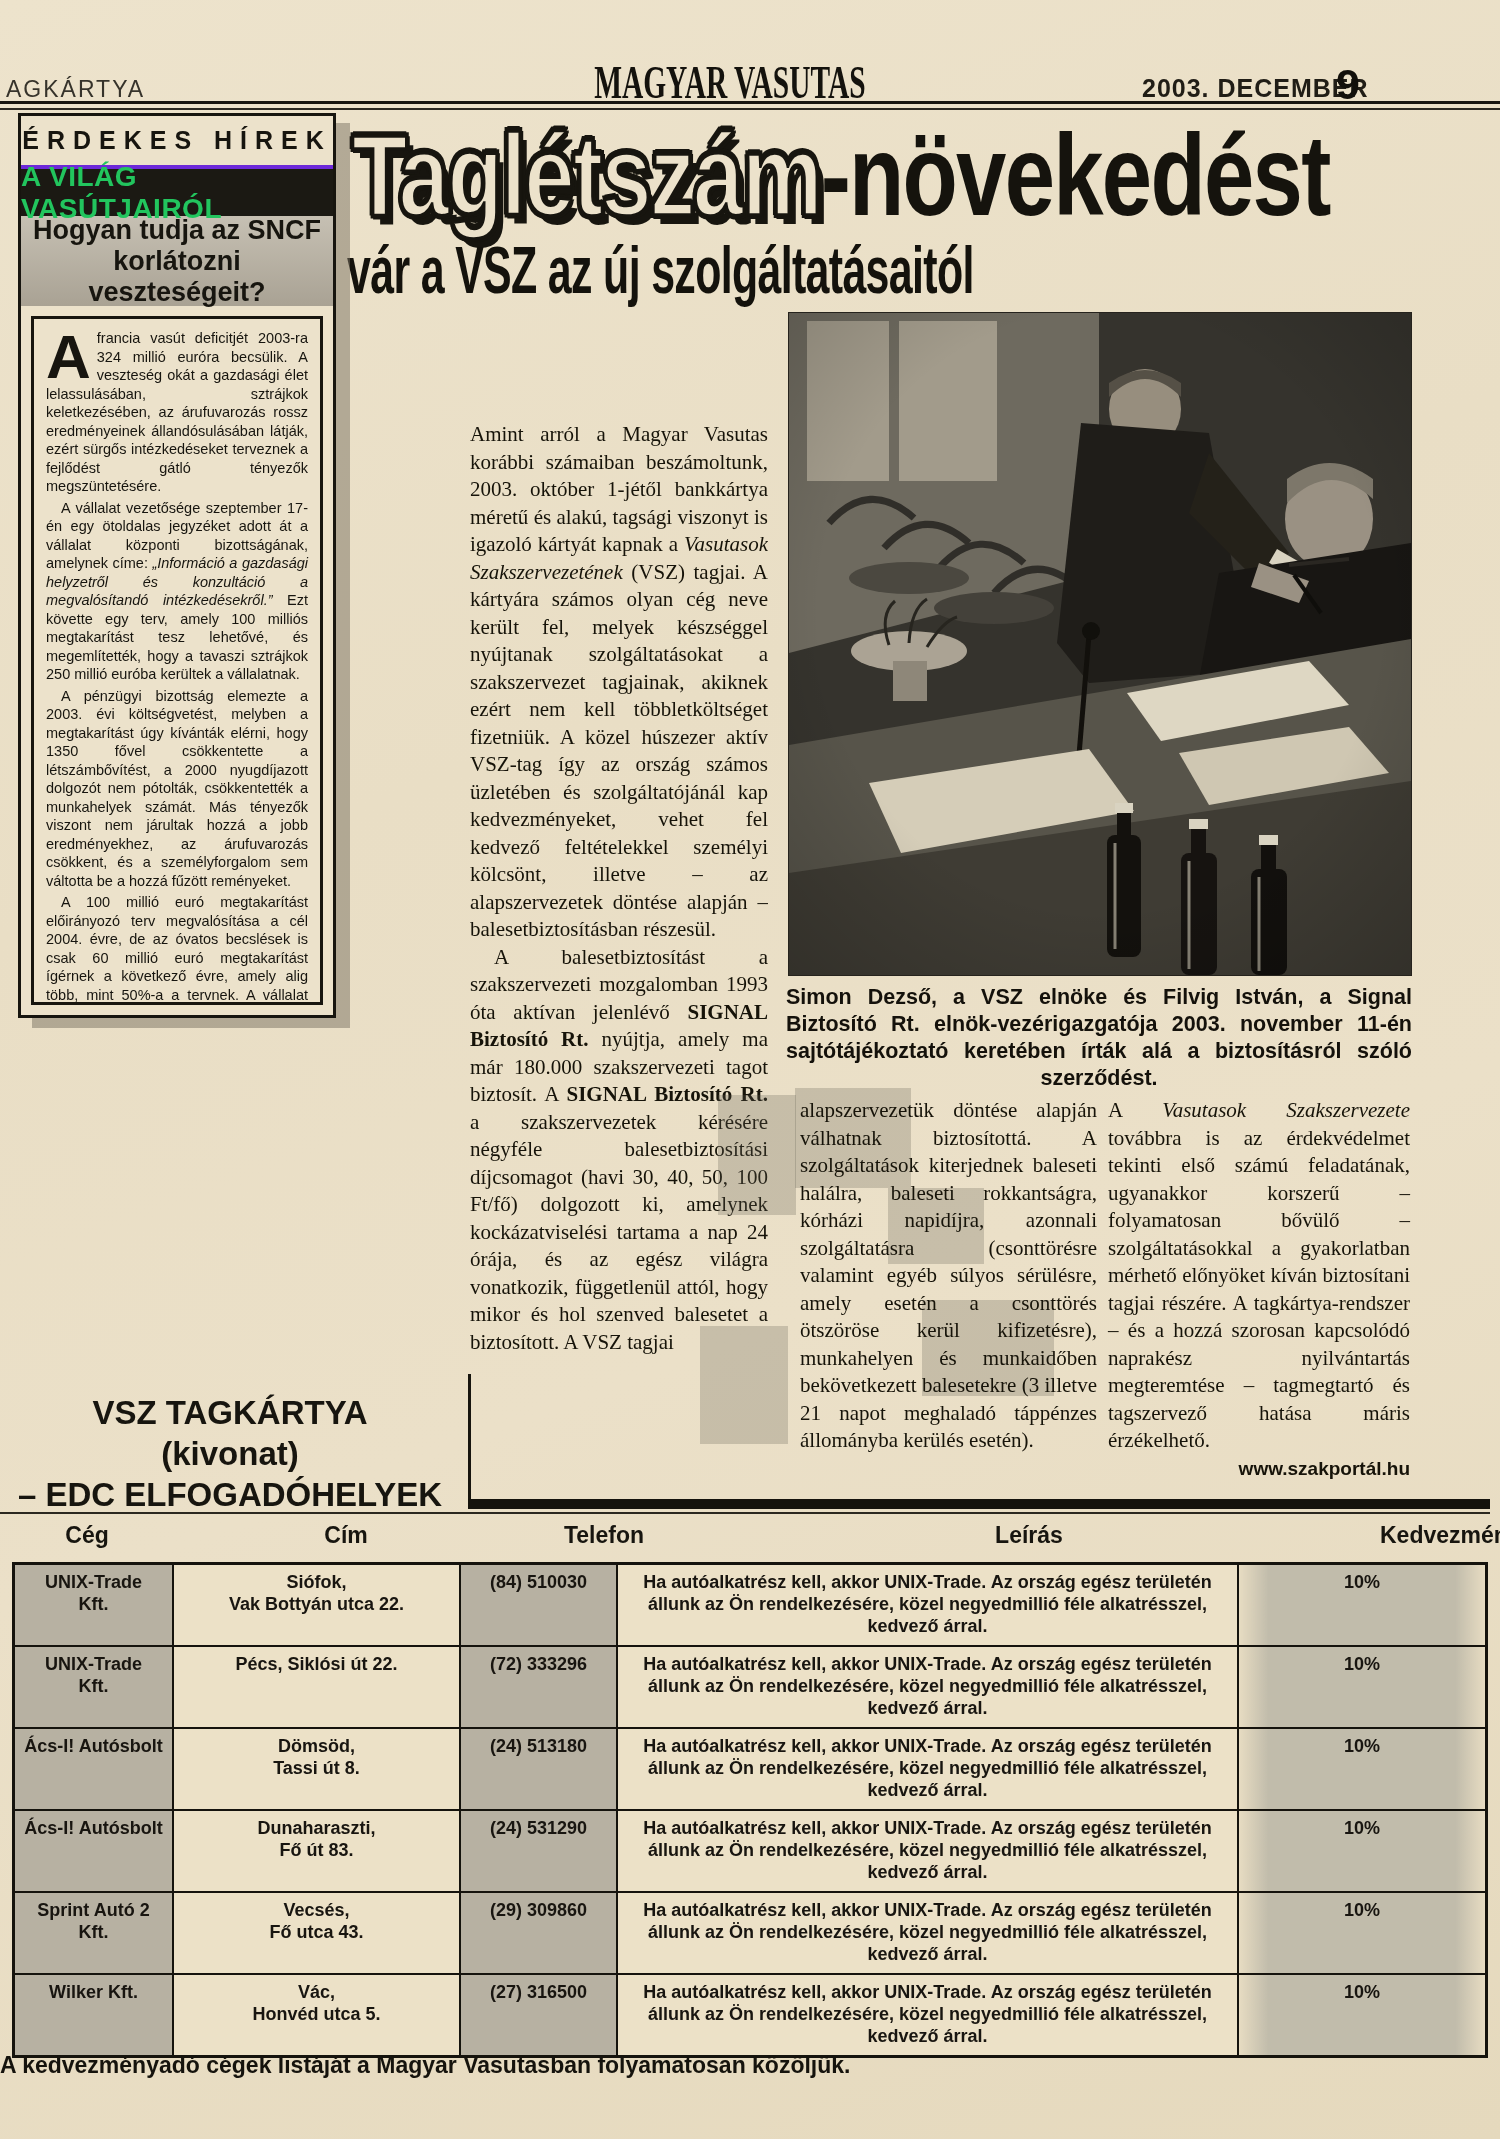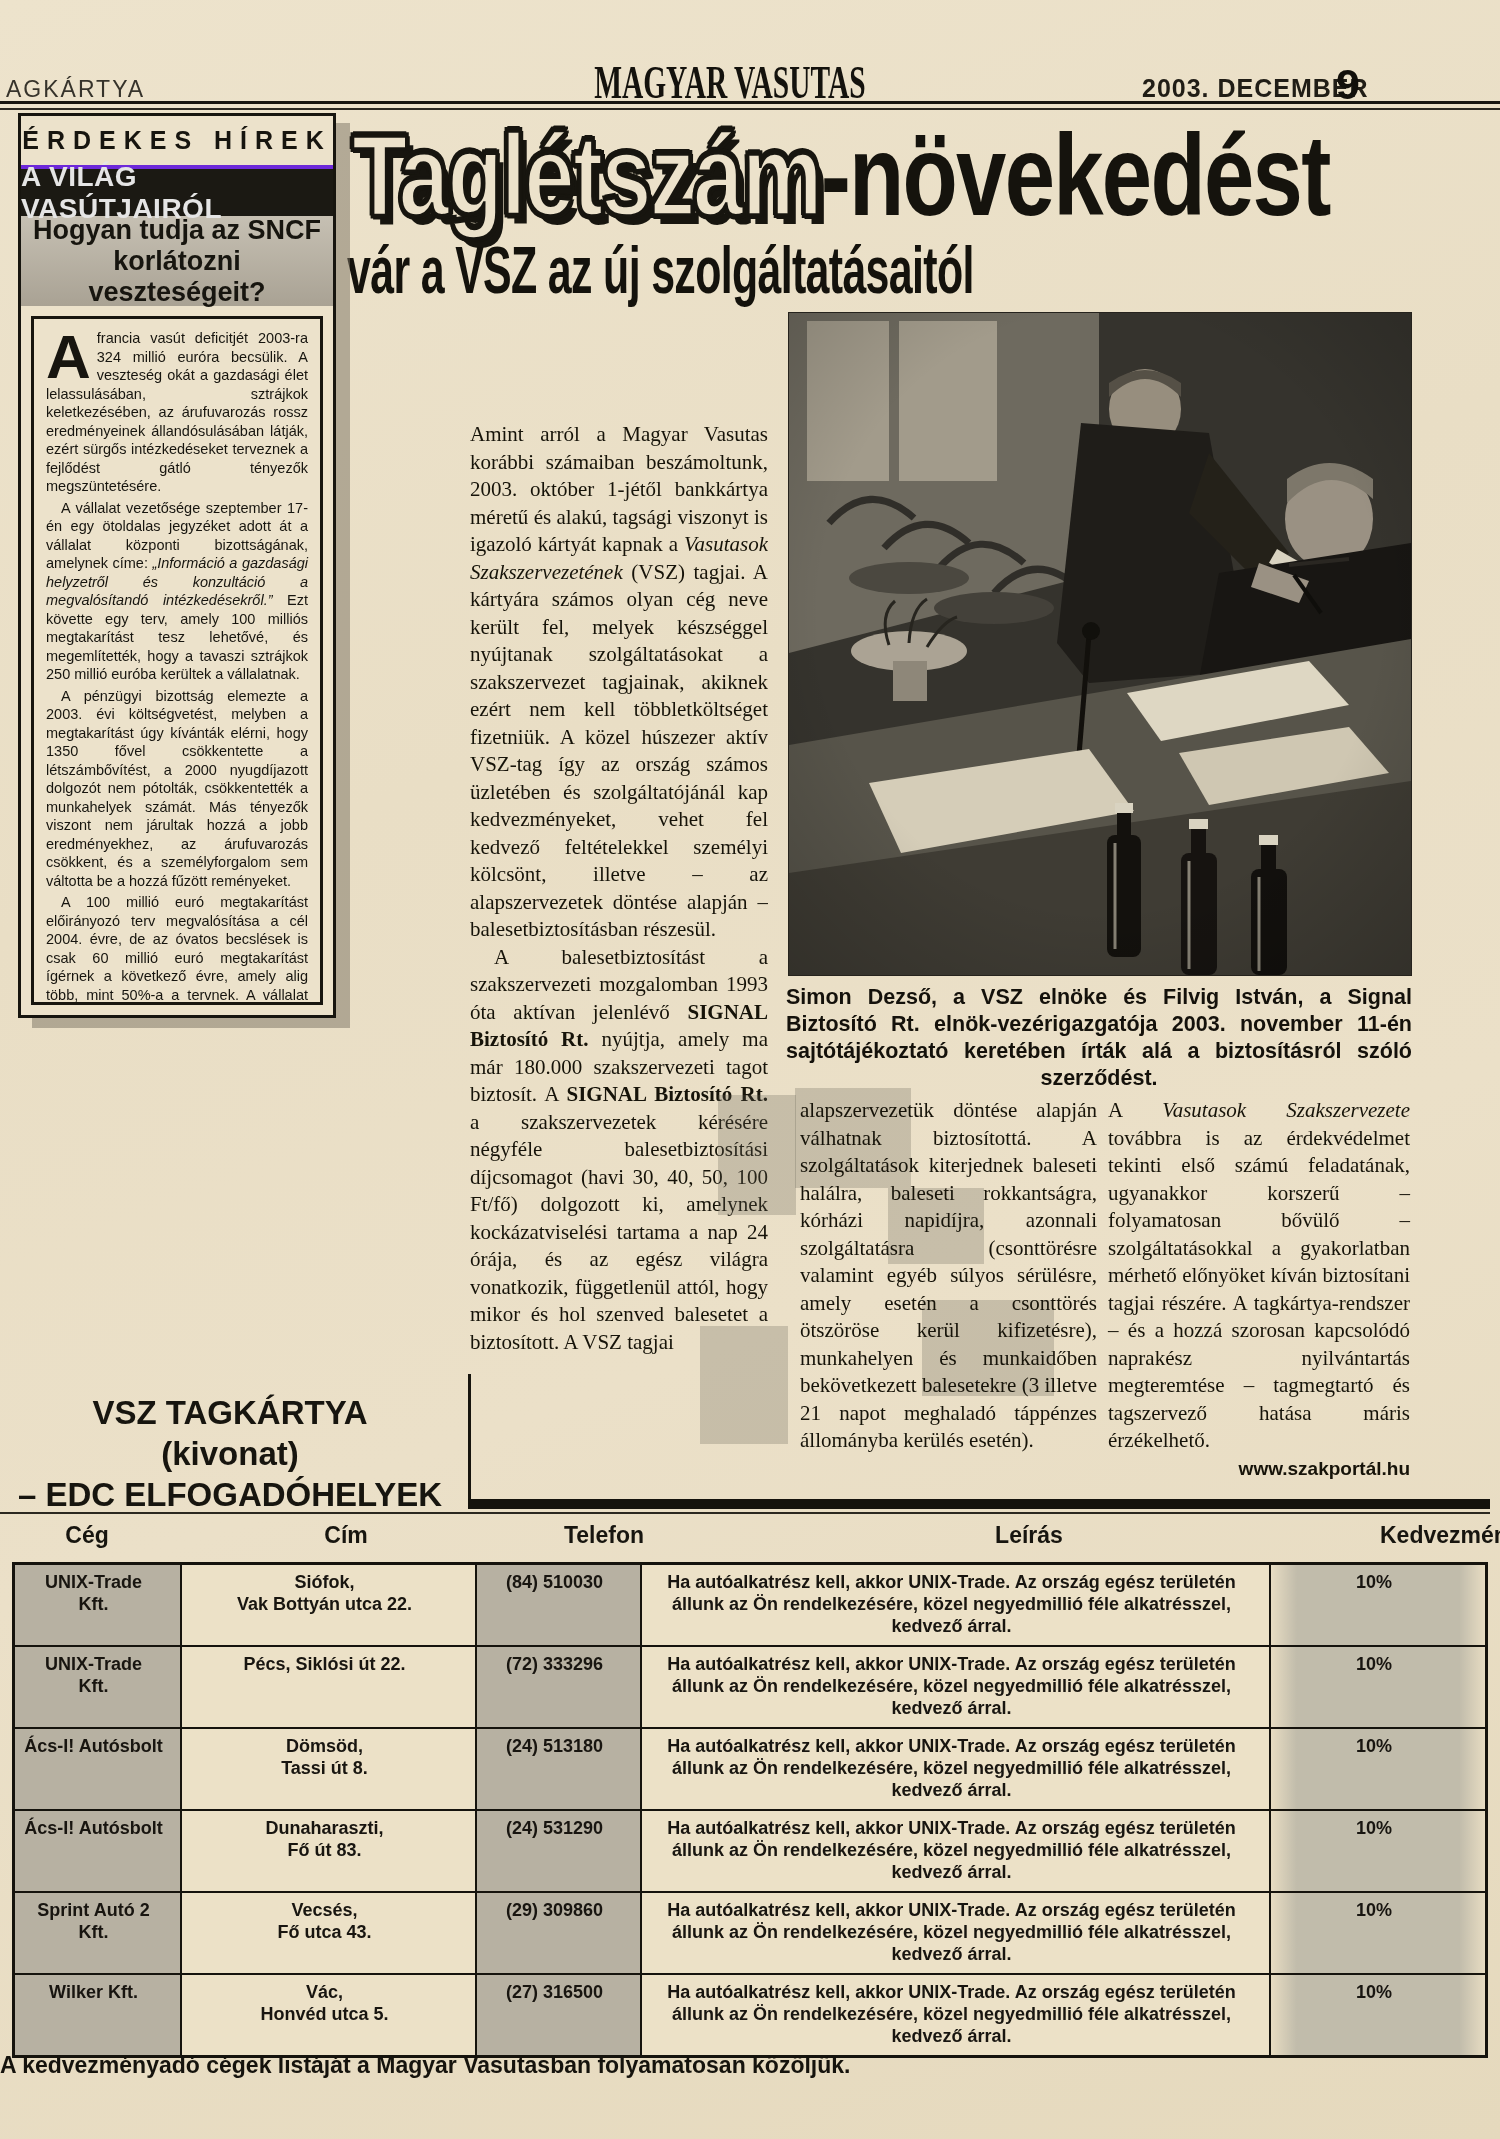--- a/index.html
+++ b/index.html
@@ -13,21 +13,21 @@
         font-size:31px;letter-spacing:0px;transform:scale(.95,1.5);transform-origin:center top;color:#14120d;}
   .rule1{position:absolute;left:0;top:101px;width:1500px;height:3px;background:#17150f;}
   .rule2{position:absolute;left:0;top:108px;width:1500px;height:2px;background:#2b2820;}
   .hdr-date{position:absolute;left:1142px;top:74px;font-size:25px;font-weight:bold;letter-spacing:1px;color:#201d16;}
   .hdr-page{position:absolute;left:1336px;top:60px;font-size:43px;font-weight:bold;color:#12100b;}
   
   .sidebar{position:absolute;left:18px;top:113px;width:312px;height:899px;border:3px solid #17150f;
         background:#ece2cb;box-shadow:14px 10px 0 rgba(122,114,98,.5);}
   .sb-kicker{height:49px;border-bottom:4px solid #6d28d9;display:flex;align-items:center;justify-content:center;
         font-weight:bold;font-size:25px;letter-spacing:8px;}
-  .sb-banner{height:47px;background:#1b1913;color:#e5e5e5;display:flex;align-items:center;justify-content:center;
+  .sb-banner{height:47px;background:#1b1913;color:#22c55e;display:flex;align-items:center;justify-content:center;
         font-weight:bold;font-size:28px;letter-spacing:.5px;}
   .sb-title{height:90px;background:linear-gradient(#c6c0b3,#a9a294);display:flex;align-items:center;justify-content:center;
         text-align:center;font-weight:bold;font-size:27px;line-height:31px;padding:0 8px;}
   .sb-body{position:absolute;left:10px;right:10px;top:200px;bottom:10px;border:3px solid #17150f;background:#ece2cb;
         padding:10px 12px;font-size:14.5px;line-height:18.5px;text-align:justify;overflow:hidden;}
   .sb-p{margin:0 0 3px 0;}
   .sb-p.ind{text-indent:15px;}
   .dropcap{float:left;font-size:62px;line-height:50px;font-weight:bold;padding:3px 6px 0 0;}
   .vsz-head{position:absolute;left:8px;top:1392px;width:444px;text-align:center;font-weight:bold;
         font-size:33px;line-height:41px;}
@@ -58,21 +58,21 @@
   
   .vline{position:absolute;left:468px;top:1374px;width:3px;height:130px;background:#17150f;}
   .hbar{position:absolute;left:468px;top:1499px;width:1022px;height:10px;background:#15130d;}
   .hthin{position:absolute;left:0;top:1512px;width:1490px;height:2px;background:#2b2820;}
   .tblhead{position:absolute;left:12px;top:1522px;width:1476px;display:grid;
         grid-template-columns:150px 278px 148px 612px 1fr;font-weight:bold;font-size:23px;gap:45px;}
   .tblhead div{text-align:center;}
   table.tbl{position:absolute;left:12px;top:1562px;width:1476px;border-collapse:collapse;
         border:3px solid #15130d;table-layout:fixed;}
   .tbl td{border:2.5px solid #15130d;text-align:center;vertical-align:top;font-weight:bold;
-        font-size:18px;line-height:22px;padding:6px 14px 8px 6px;white-space:pre-line;color:#181510;}
+        font-size:18px;line-height:22px;padding:6px 6px 8px 6px;white-space:pre-line;color:#181510;}
   .c-ceg{width:145px;background:#b7b1a2;}
   .c-cim{width:273px;background:#ece1c7;}
   .c-tel{width:143px;background:#b7b1a2;}
   .c-des{width:607px;background:#ece1c7;}
   .c-ked{background:linear-gradient(90deg,#e7dcc2 0,#c1bcab 12%,#c1bcab 88%,#e7dcc2 100%);}
   .foot{position:absolute;left:0;top:2052px;width:1500px;text-align:left;font-weight:bold;font-size:23px;color:#15130d;}
   
   .art{position:absolute;background:rgba(96,92,80,.26);}
 </style>
 </head>

